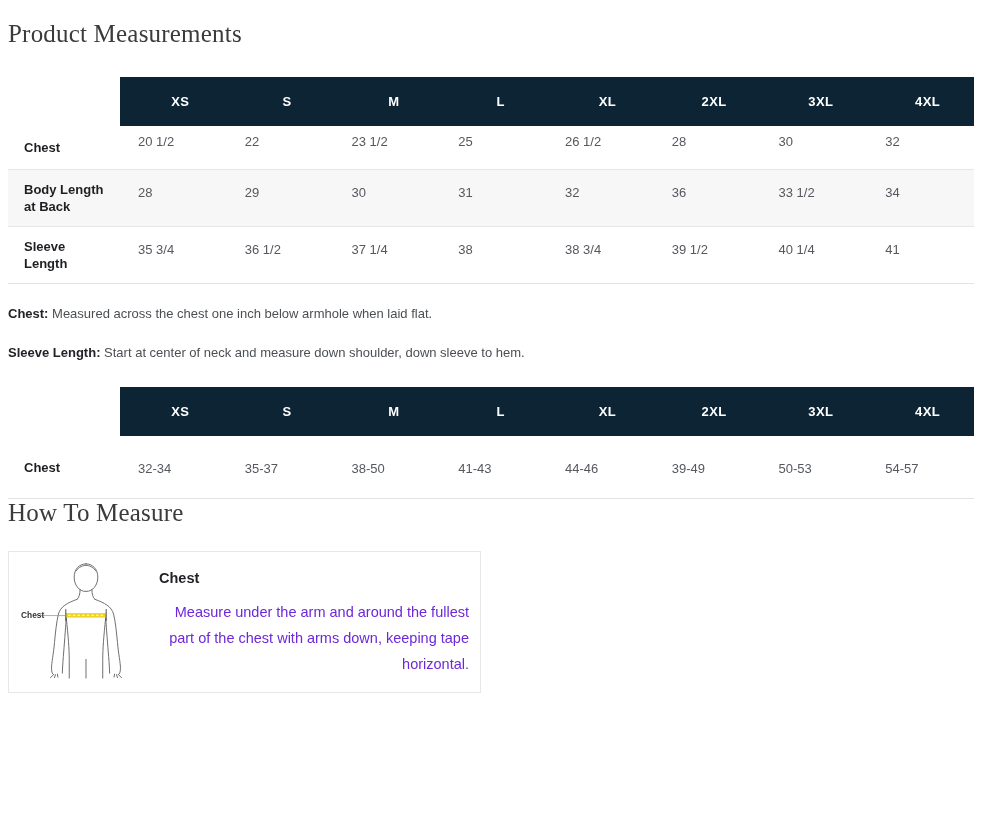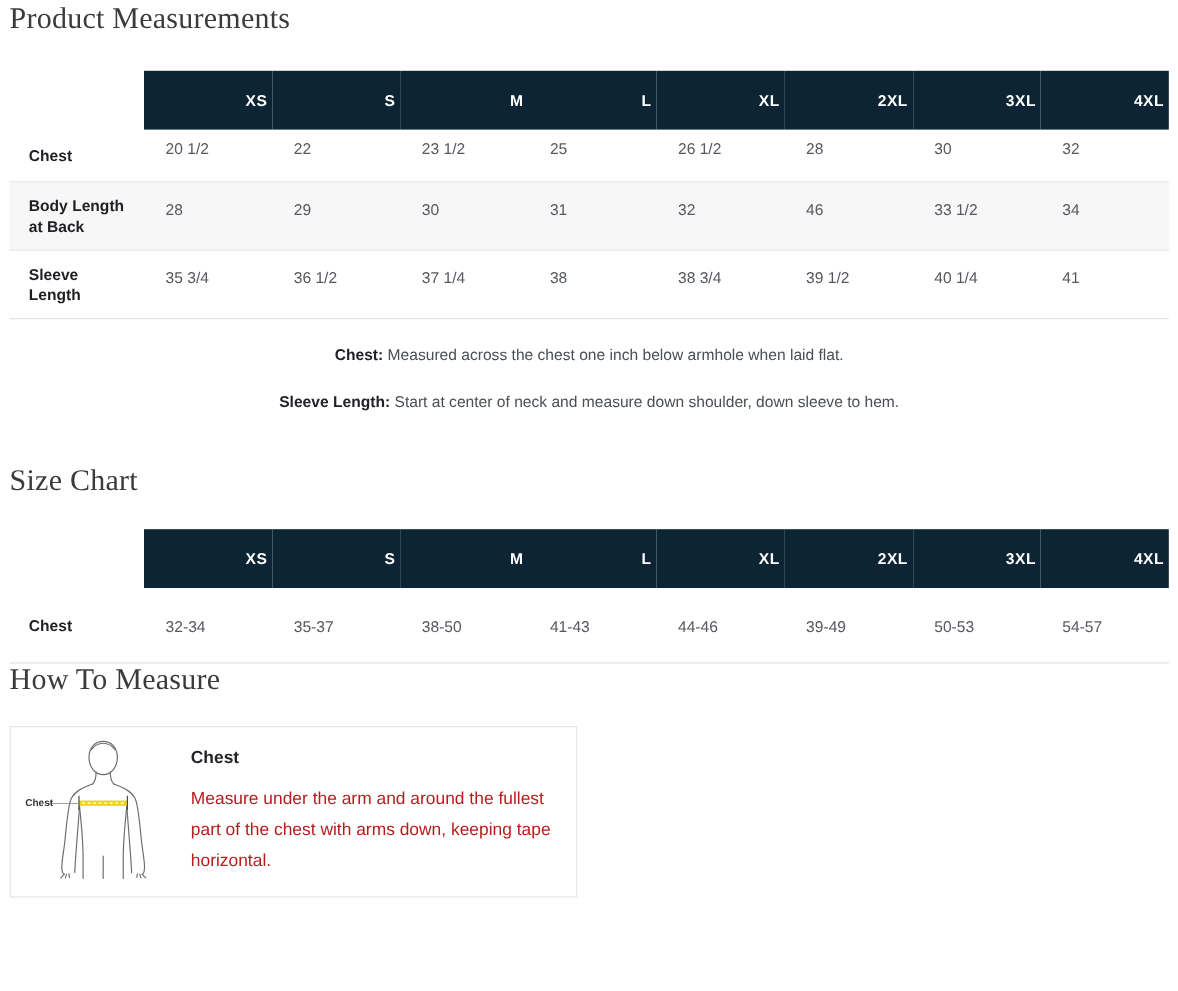--- a/index.html
+++ b/index.html
@@ -13,36 +13,36 @@
 
   .serif-title{
     font-family:"Liberation Serif", serif;
     font-weight:500;
     color:#3b3b3b;
     font-size:25px;
     line-height:28px;
     margin:0;
     letter-spacing:.2px;
   }
-  #pm-title{padding-top:2px;}
+  #pm-title{padding-top:20px;}
 
   table.size-table{
     border-collapse:collapse;
     table-layout:fixed;
     width:966px;
     font-size:13px;
   }
   #measurements-table{margin-top:29px;}
   #size-chart-table{margin-top:26px;}
   table.size-table col.label-col{width:112px;}
   th.size-th{
     background:#0c2434;
     color:#ffffff;
     font-weight:700;
-    text-align:right;
+    text-align:center;
     padding:17px 4px 17px 18px;
     letter-spacing:.4px;
     font-size:13px;
   }
   th.corner-th{background:#ffffff;}
   td.row-label{
     font-weight:700;
     color:#1d1f22;
     padding:11px 10px 11px 16px;
     line-height:17px;
@@ -55,21 +55,21 @@
   }
   #size-chart-table td.val{padding:25px 4px 22px 18px;}
   #size-chart-table td.row-label{padding:22px 10px 22px 16px;}
   tr.alt-row td{
     background:#f7f7f7;
     border-top:1px solid #e6e6e6;
     border-bottom:1px solid #e6e6e6;
   }
   tr.bottom-border td{border-bottom:1px solid #e3e3e3;}
 
-  .notes{margin-top:22px;text-align:center;}
+  .notes{margin-top:22px;}
   .note{
     font-size:13px;
     line-height:16px;
     color:#4b4f54;
     margin:0 0 23px 0;
   }
   .note .term{font-weight:700;color:#212327;}
 
   #size-chart-title{margin-top:44px;}
   #how-to-title{}
@@ -87,23 +87,24 @@
   .card-text{margin-left:10px;padding-top:9px;}
   .card-heading{
     font-size:14.5px;
     font-weight:700;
     color:#212327;
     margin:0 0 13px 0;
   }
   .card-desc{
     font-size:14.5px;
     line-height:26px;
-    color:#b91c1c;
+    color:#6d28d9;
     margin:0;
     width:310px;
+    text-align:right;
   }
   svg .outline{fill:none;stroke:#6d6d6d;stroke-width:1;stroke-linecap:round;}
   svg .leader{stroke:#8a8a8a;stroke-width:.7;}
   svg .tick{stroke:#4a4a4a;stroke-width:1;}
   svg .fig-label{
     font-family:"Liberation Sans", sans-serif;
     font-size:8.5px;
     font-weight:700;
     fill:#333;
   }
@@ -152,21 +153,21 @@
         <td class="val">30</td>
         <td class="val">32</td>
       </tr>
       <tr class="alt-row">
         <td class="row-label">Body Length at Back</td>
         <td class="val">28</td>
         <td class="val">29</td>
         <td class="val">30</td>
         <td class="val">31</td>
         <td class="val">32</td>
-        <td class="val">46</td>
+        <td class="val">36</td>
         <td class="val">33 1/2</td>
         <td class="val">34</td>
       </tr>
       <tr class="bottom-border">
         <td class="row-label">Sleeve Length</td>
         <td class="val">35 3/4</td>
         <td class="val">36 1/2</td>
         <td class="val">37 1/4</td>
         <td class="val">38</td>
         <td class="val">38 3/4</td>
@@ -175,21 +176,20 @@
         <td class="val">41</td>
       </tr>
     </tbody>
   </table>
 
   <div class="notes">
     <p class="note"><span class="term">Chest:</span><span> Measured across the chest one inch below armhole when laid flat.</span></p>
     <p class="note"><span class="term">Sleeve Length:</span><span> Start at center of neck and measure down shoulder, down sleeve to hem.</span></p>
   </div>
 
-  <h2 class="serif-title" id="size-chart-title">Size Chart</h2>
 
   <table class="size-table" id="size-chart-table">
     <colgroup>
         <col class="label-col">
         <col>
         <col>
         <col>
         <col>
         <col>
         <col>

